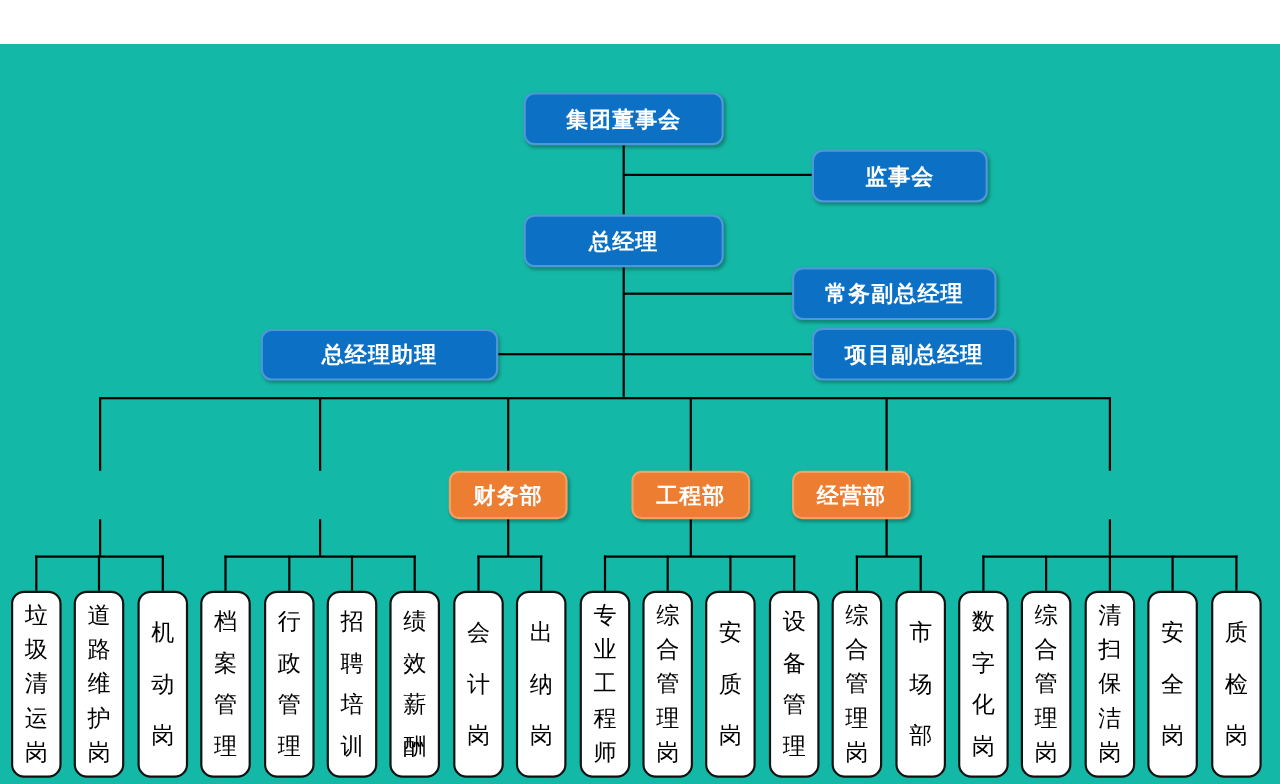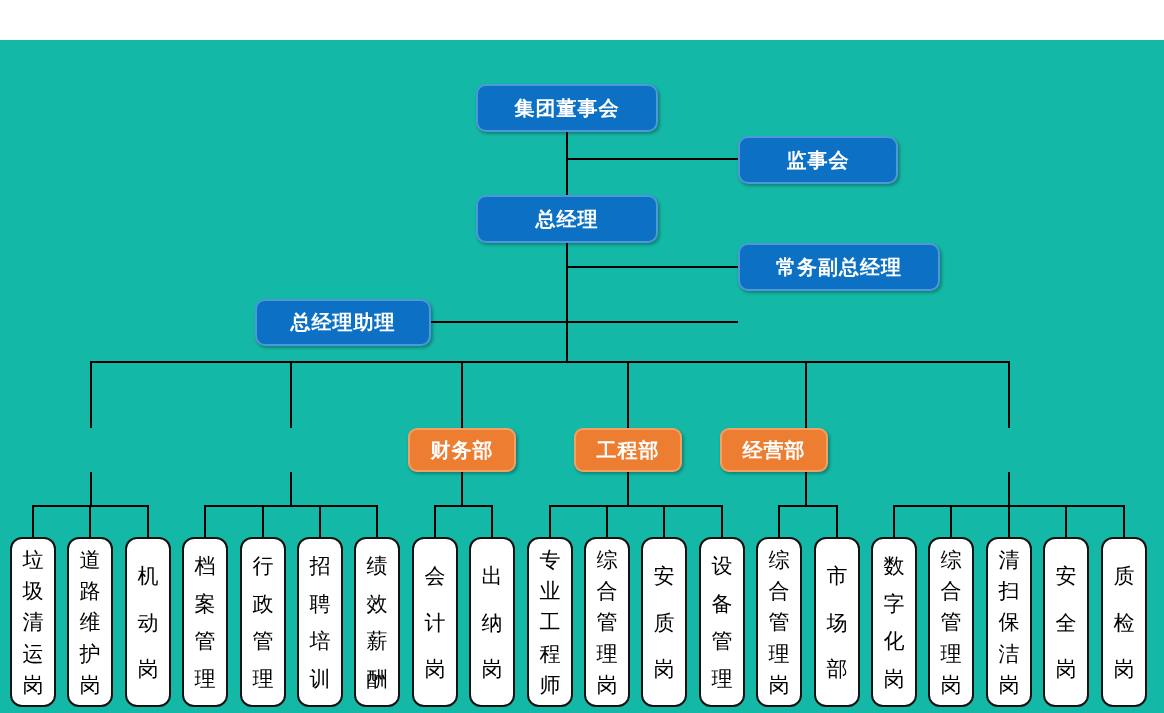--- a/index.html
+++ b/index.html
@@ -87,22 +87,23 @@
   <i class="vl" style="left:836px;top:465px;height:32px"></i>
   <i class="vl" style="left:893px;top:465px;height:32px"></i>
   <i class="vl" style="left:950px;top:465px;height:32px"></i>
   <i class="vl" style="left:1008px;top:465px;height:32px"></i>
   <i class="vl" style="left:1065px;top:465px;height:32px"></i>
   <i class="vl" style="left:1123px;top:465px;height:32px"></i>
 
   <div class="exec" style="left:476px;top:44px;width:182px">集团董事会</div>
   <div class="exec" style="left:738px;top:96px;width:160px">监事会</div>
   <div class="exec" style="left:476px;top:155px;width:182px">总经理</div>
-  <div class="exec" style="left:738px;top:203px;width:202px">常务副总经理</div>
-  <div class="exec" style="left:255px;top:259px;width:176px;height:47px">总经理助理</div>
+  <div class="exec" style="left:720px;top:203px;width:186px">常务副总经理</div>
+  <div class="exec" style="left:237px;top:259px;width:216px;height:47px">总经理助理</div>
+  <div class="exec" style="left:738px;top:258px;width:186px">项目副总经理</div>
 
   <div class="dept" style="left:408px;width:108px">财务部</div>
   <div class="dept" style="left:574px;width:108px">工程部</div>
   <div class="dept" style="left:720px;width:108px">经营部</div>
 
   <div class="pos" style="left:10px">
       <span>垃</span>
       <span>圾</span>
       <span>清</span>
       <span>运</span>

